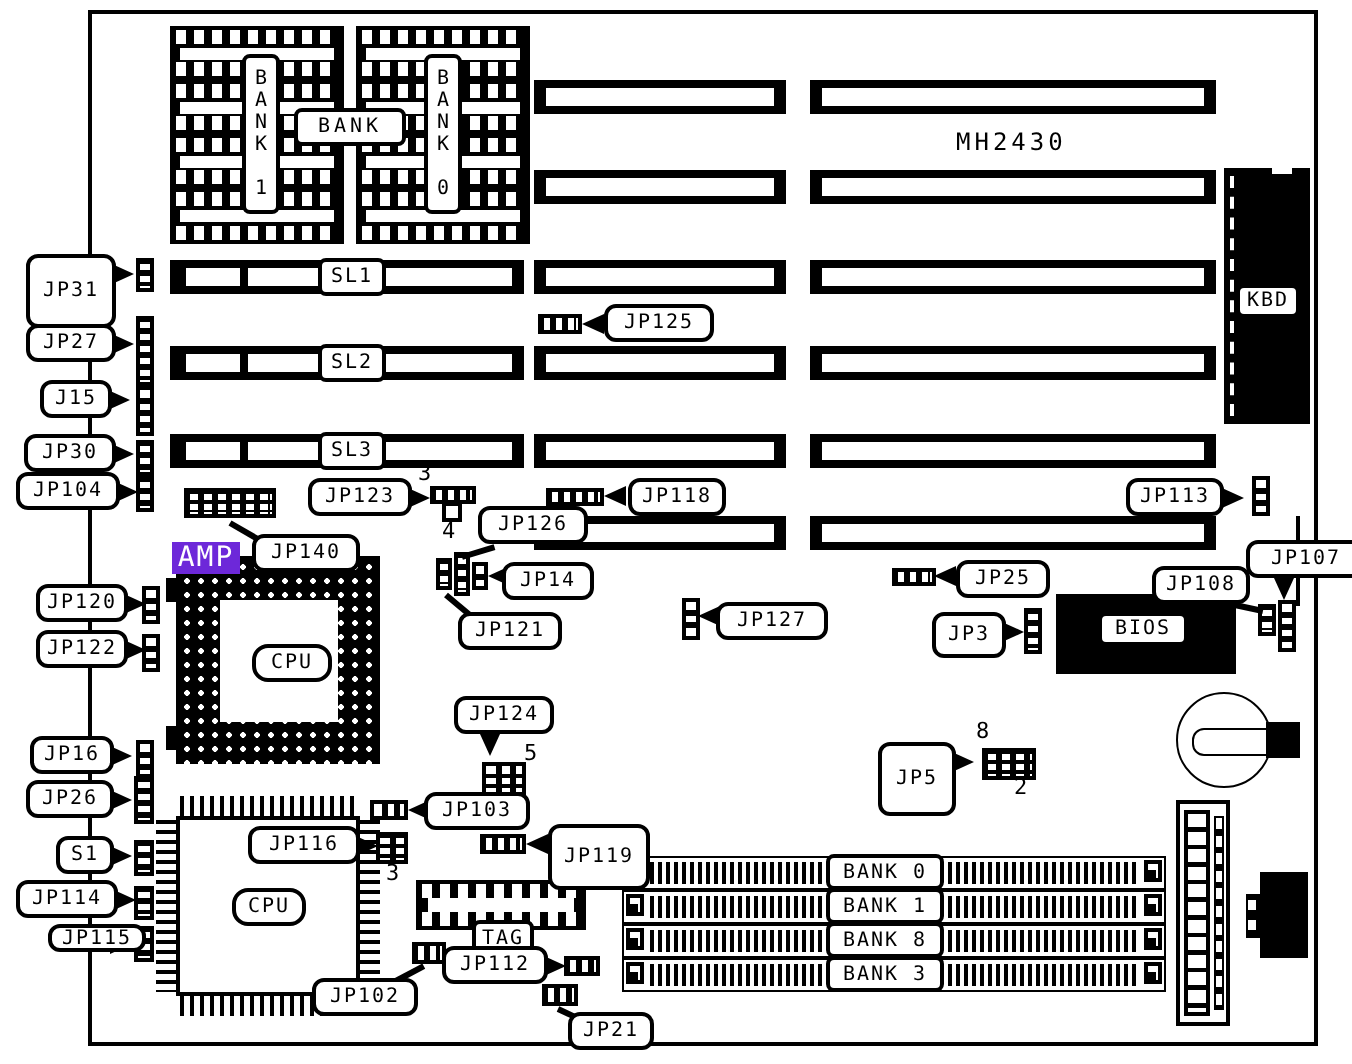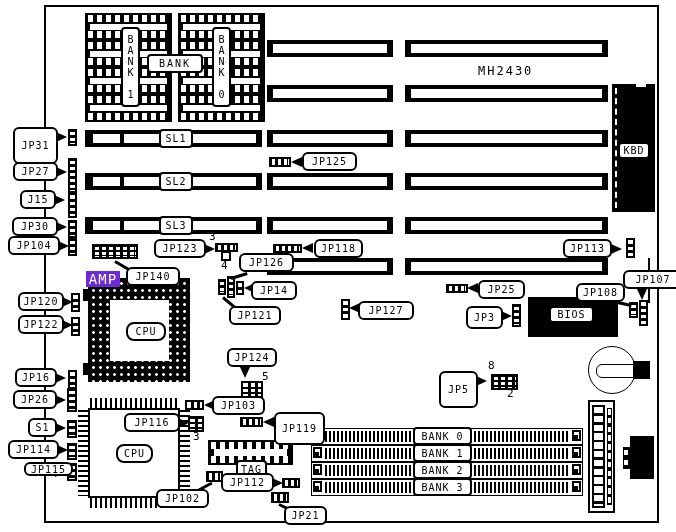--- a/index.html
+++ b/index.html
@@ -244,21 +244,21 @@
       <div class="ht" style="left:162px;width:95px"></div>
     <div class="clip" style="left:1px">
         <i></i>
       </div>
       <div class="clip" style="right:1px">
         <i></i>
       </div>
   </div>
   <div class="a lbox" style="left:413px;top:427px;width:59px;height:18px">BANK 0</div>
   <div class="a lbox" style="left:413px;top:444px;width:59px;height:18px">BANK 1</div>
-  <div class="a lbox" style="left:413px;top:461px;width:59px;height:18px">BANK 2</div>
+  <div class="a lbox" style="left:413px;top:461px;width:59px;height:18px">BANK 8</div>
   <div class="a lbox" style="left:413px;top:478px;width:59px;height:18px">BANK 3</div>
 
   <div class="a co" style="left:13px;top:127px;width:45px;height:37px">JP31</div>
   <div class="a pr" style="left:56px;top:132px"></div>
   <div class="a jv" style="left:68px;top:129px;width:9px;height:17px"></div>
 
   <div class="a co" style="left:13px;top:162px;width:45px;height:19px">JP27</div>
   <div class="a pr" style="left:56px;top:167px"></div>
   <div class="a jv" style="left:68px;top:158px;width:9px;height:35px"></div>
 

